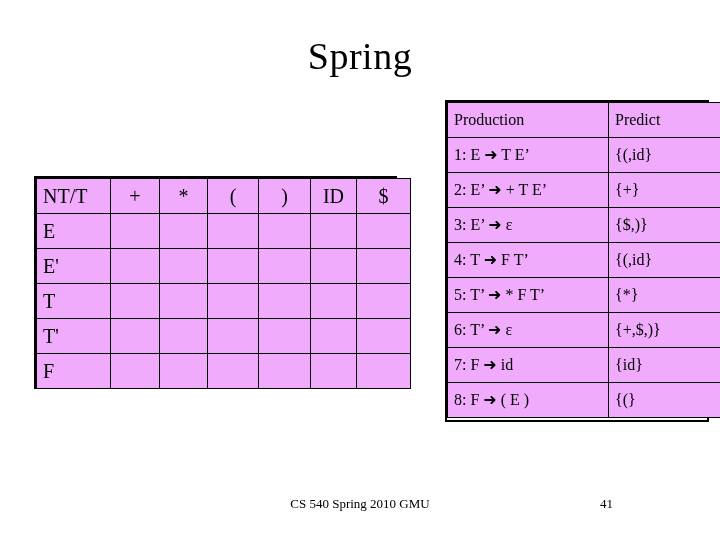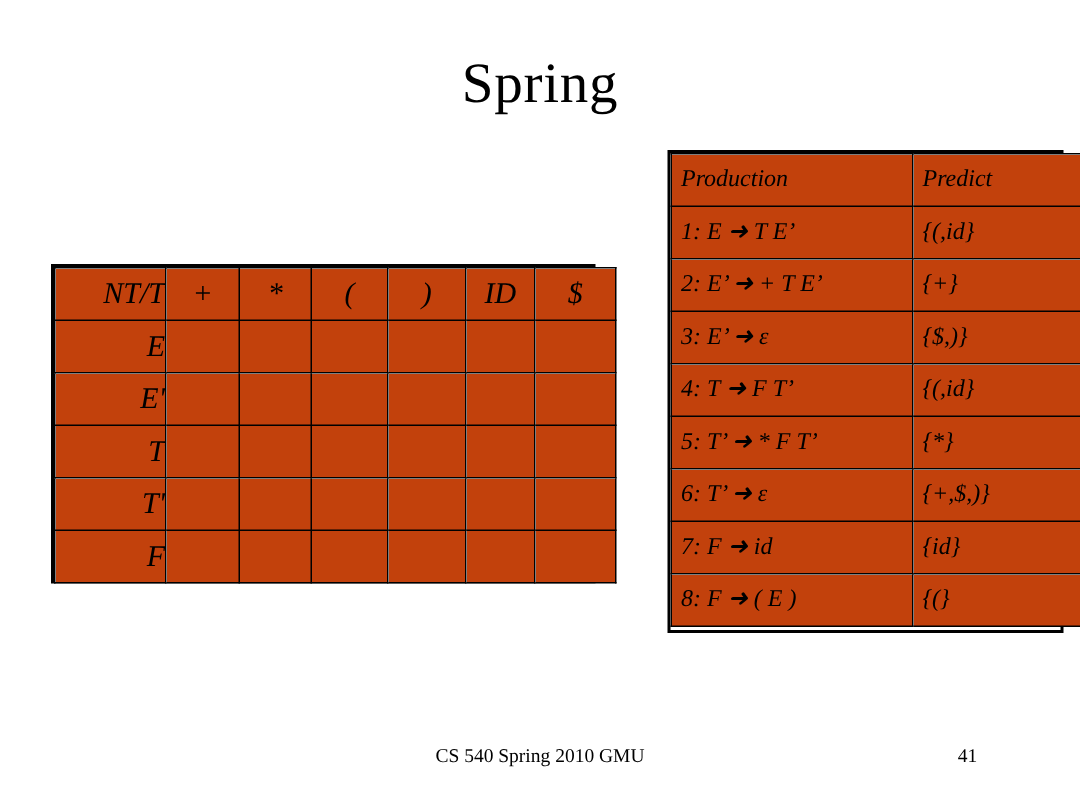--- a/index.html
+++ b/index.html
@@ -36,41 +36,40 @@
     position: absolute;
     border-collapse: collapse;
     background: #ffffff;
     table-layout: fixed;
   }
   .grid-table td, .grid-table th {
     border: 1.5px solid #000000;
     padding: 0;
     margin: 16px;
     font-weight: normal;
-    background: #c2410c;
+    background: #f0abfc;
     vertical-align: middle;
-    font-style: italic;
   }
 
   
   #parse-table {
     left: 36px;
     top: 178px;
     width: 361px;
   }
   #parse-table td {
     height: 34px;
     font-size: 20px;
     line-height: 34px;
     white-space: nowrap;
     overflow: hidden;
   }
   #parse-table td.nt-head,
   #parse-table td.nt-label {
-    text-align: right;
+    text-align: left;
     padding-left: 6px;
   }
   #parse-table td.term-head {
     text-align: center;
   }
   #parse-table td.empty-cell { }
 
   
   #parse-frame {
     position: absolute;
@@ -117,21 +116,21 @@
     width: 720px;
     text-align: center;
     font-size: 13px;
     line-height: 18px;
   }
   #page-number {
     position: absolute;
     left: 600px;
     top: 495px;
     width: 90px;
-    text-align: center;
+    text-align: left;
     font-size: 13px;
     line-height: 18px;
   }
 </style>
 </head>
 <body>
 
 <div id="slide-title">Spring</div>
 
 <div id="parse-frame"></div>

